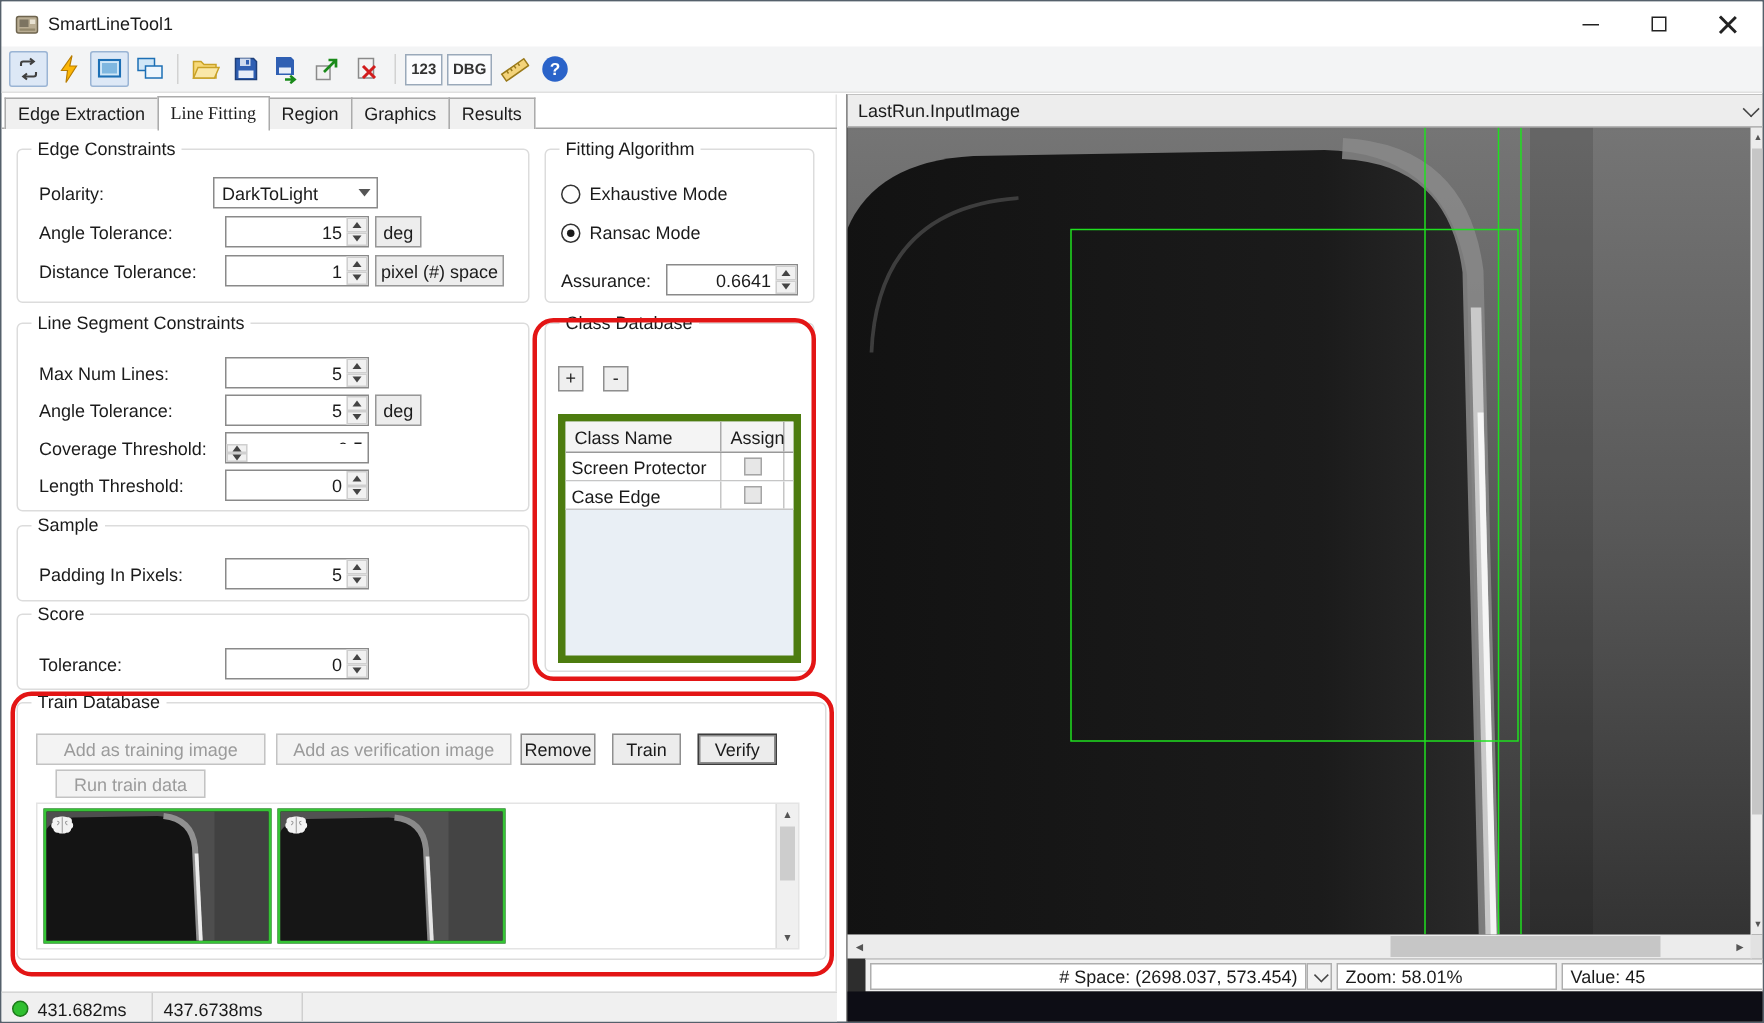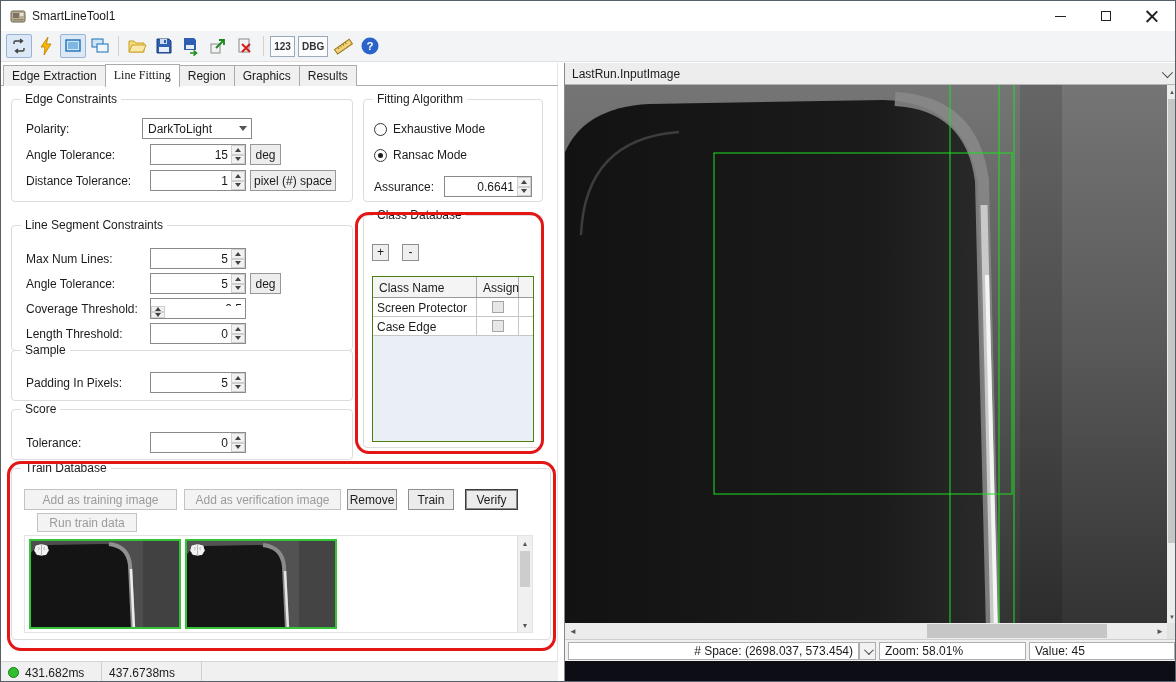--- a/index.html
+++ b/index.html
@@ -50,21 +50,21 @@
   .radio { position:absolute; display:flex; align-items:center; gap:6px; white-space:nowrap; }
   .rdot { width:13px; height:13px; border:1px solid #333; border-radius:50%; background:#fff; position:relative; flex:none; }
   .rdot.sel::after { content:""; position:absolute; inset:3px; background:#1b1b1b; border-radius:50%; }
   .small-btn { position:absolute; width:17px; height:17px; border:1px solid #8f8f8f; background:#efefef; text-align:center; line-height:15px; }
   .btn { position:absolute; height:21px; border:1px solid #8f8f8f; background:#ececec; display:flex; align-items:center; justify-content:center; white-space:nowrap; padding:0 4px; }
   .btn.disabled { color:#9b9b9b; border-color:#c3c3c3; background:#f3f3f3; }
   .btn.focusd { border-color:#3d3d3d; box-shadow:inset 0 0 0 1px #8a8a8a; }
   .red-box { position:absolute; border:3px solid #e31515; border-radius:14px; pointer-events:none; z-index:5; background:transparent; }
 
   
-  .cdb-table { position:absolute; left:8px; top:60px; width:162px; height:166px; border:1px solid #4d7c0f; background:#e9eff5; overflow:hidden; }
+  .cdb-table { position:absolute; left:8px; top:60px; width:162px; height:166px; border:5px solid #4d7c0f; background:#e9eff5; overflow:hidden; }
   .cdb-head { display:flex; height:21px; background:#f4f4f4; border-bottom:1px solid #999; }
   .cdb-hc { padding:4px 0 0 6px; border-right:1px solid #aaa; }
   .cdb-row { display:flex; height:19px; background:#fff; border-bottom:1px solid #c6c6c6; }
   .c-name { width:104px; border-right:1px solid #c6c6c6; padding:3px 0 0 4px; white-space:nowrap; overflow:hidden; }
   .c-assign { width:42px; border-right:1px solid #c6c6c6; display:flex; align-items:center; justify-content:center; }
   .chk { width:12px; height:12px; border:1px solid #a5a5a5; background:#e7e7e7; }
 
   
   .thumb-area { position:absolute; left:12px; top:66px; width:509px; height:98px; background:#fff; border:1px solid #e4e4e4; }
   .thumb { position:absolute; top:3px; width:152px; height:90px; border:2px solid #35c435; background:#202020; }
@@ -78,21 +78,21 @@
   .rp { position:absolute; left:563px; top:62px; width:613px; height:620px; background:#2d2d2d; border-left:1px solid #8a8a8a; }
   .rp-header { position:absolute; top:0; left:0; right:0; height:22px; background:#ededed; border-bottom:1px solid #b5b5b5; display:flex; align-items:center; padding:0 7px; }
   .rp-chev { margin-left:auto; width:8px; height:8px; border-right:1.6px solid #444; border-bottom:1.6px solid #444; transform:rotate(45deg) translateY(-2px); }
   .rp-image { position:absolute; top:22px; left:0; width:603px; height:538px; overflow:hidden; }
   .rp-vscroll { position:absolute; top:22px; right:0; width:10px; height:538px; background:#ececec; }
   .rp-vthumb { position:absolute; left:1px; right:1px; top:14px; height:444px; background:#c6c6c6; }
   .rp-hscroll { position:absolute; top:560px; left:0; width:603px; height:16px; background:#ececec; }
   .h-arrow { position:absolute; top:0; width:16px; height:16px; display:flex; align-items:center; justify-content:center; font-size:8px; color:#555; }
   .rp-hthumb { position:absolute; top:1px; height:14px; left:362px; width:180px; background:#c6c6c6; }
   .rp-corner { position:absolute; top:560px; right:0; width:10px; height:16px; background:#e2e2e2; }
-  .rp-status { position:absolute; top:576px; left:0; right:0; height:22px; background:#f0f0f0; border-top:1px solid #cfcfcf; font-size:12px; }
+  .rp-status { position:absolute; top:576px; left:12px; right:0; height:22px; background:#f0f0f0; border-top:1px solid #cfcfcf; font-size:12px; }
   .st-box { position:absolute; top:2px; height:18px; background:#fff; border:1px solid #aeaeae; display:flex; align-items:center; padding:0 5px; white-space:nowrap; }
   .st-chev-btn { position:absolute; top:2px; height:18px; width:17px; background:#f2f2f2; border:1px solid #aeaeae; display:flex; align-items:center; justify-content:center; }
   .st-chev { width:7px; height:7px; border-right:1.5px solid #444; border-bottom:1.5px solid #444; transform:rotate(45deg) translateY(-2px); }
   .rp-dark { position:absolute; top:598px; left:0; right:0; bottom:0; background:#0d0d15; }
 
   
   .statusbar { position:absolute; left:0; top:660px; width:557px; height:22px; background:#f0f0f0; border-top:1px solid #d6d6d6; display:flex; align-items:stretch; }
   .sb-cell { display:flex; align-items:center; padding:0 7px; border-right:1px solid #cfcfcf; }
   .dot { width:11px; height:11px; border-radius:50%; background:#2fbf2f; border:1px solid #1d7a1a; margin-right:6px; flex:none; }
 </style>
@@ -260,21 +260,21 @@
           <span class="sb">
             <i class="tri-up"></i>
           </span>
           <span class="sb">
             <i class="tri-dn"></i>
           </span>
         </span>
     </div>
   </div>
 
-  <div class="group" style="left:10px; top:224px; width:342px; height:126px;">
+  <div class="group" style="left:10px; top:214px; width:342px; height:126px;">
     <span class="gtitle">Line Segment Constraints</span>
     <span class="lbl" style="left:14px; top:26px;">Max Num Lines:</span>
     <div class="spin" style="left:138px; top:22px; width:96px;">
       <span class="spin-val">5</span>
       <span class="spin-btns">
           <span class="sb">
             <i class="tri-up"></i>
           </span>
           <span class="sb">
             <i class="tri-dn"></i>

